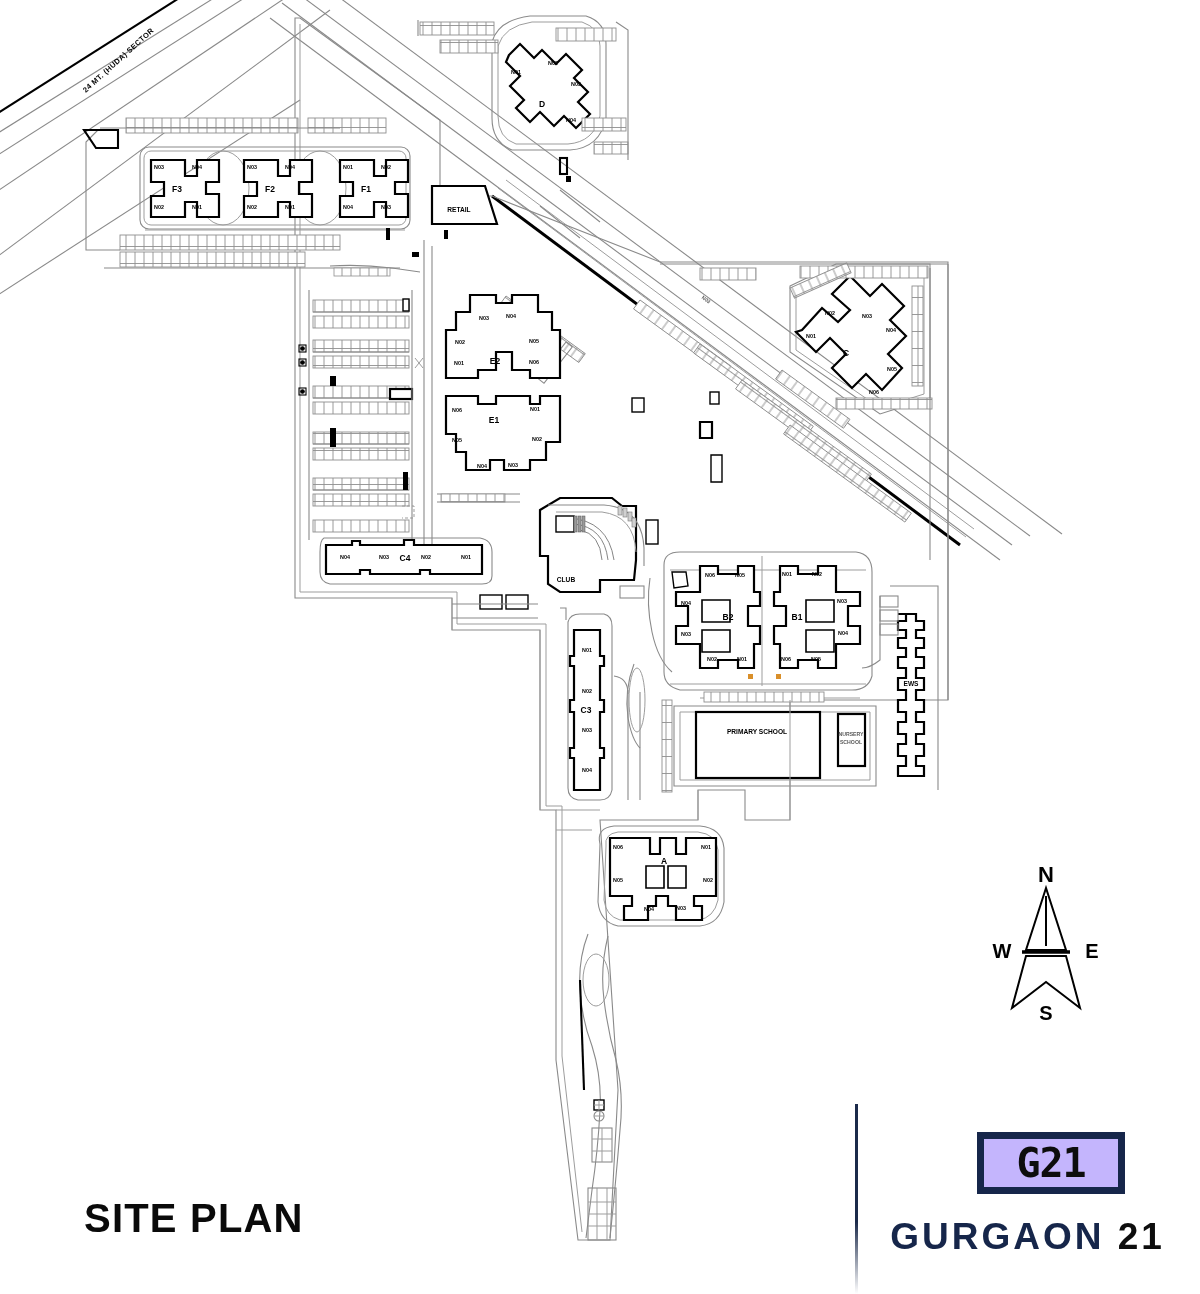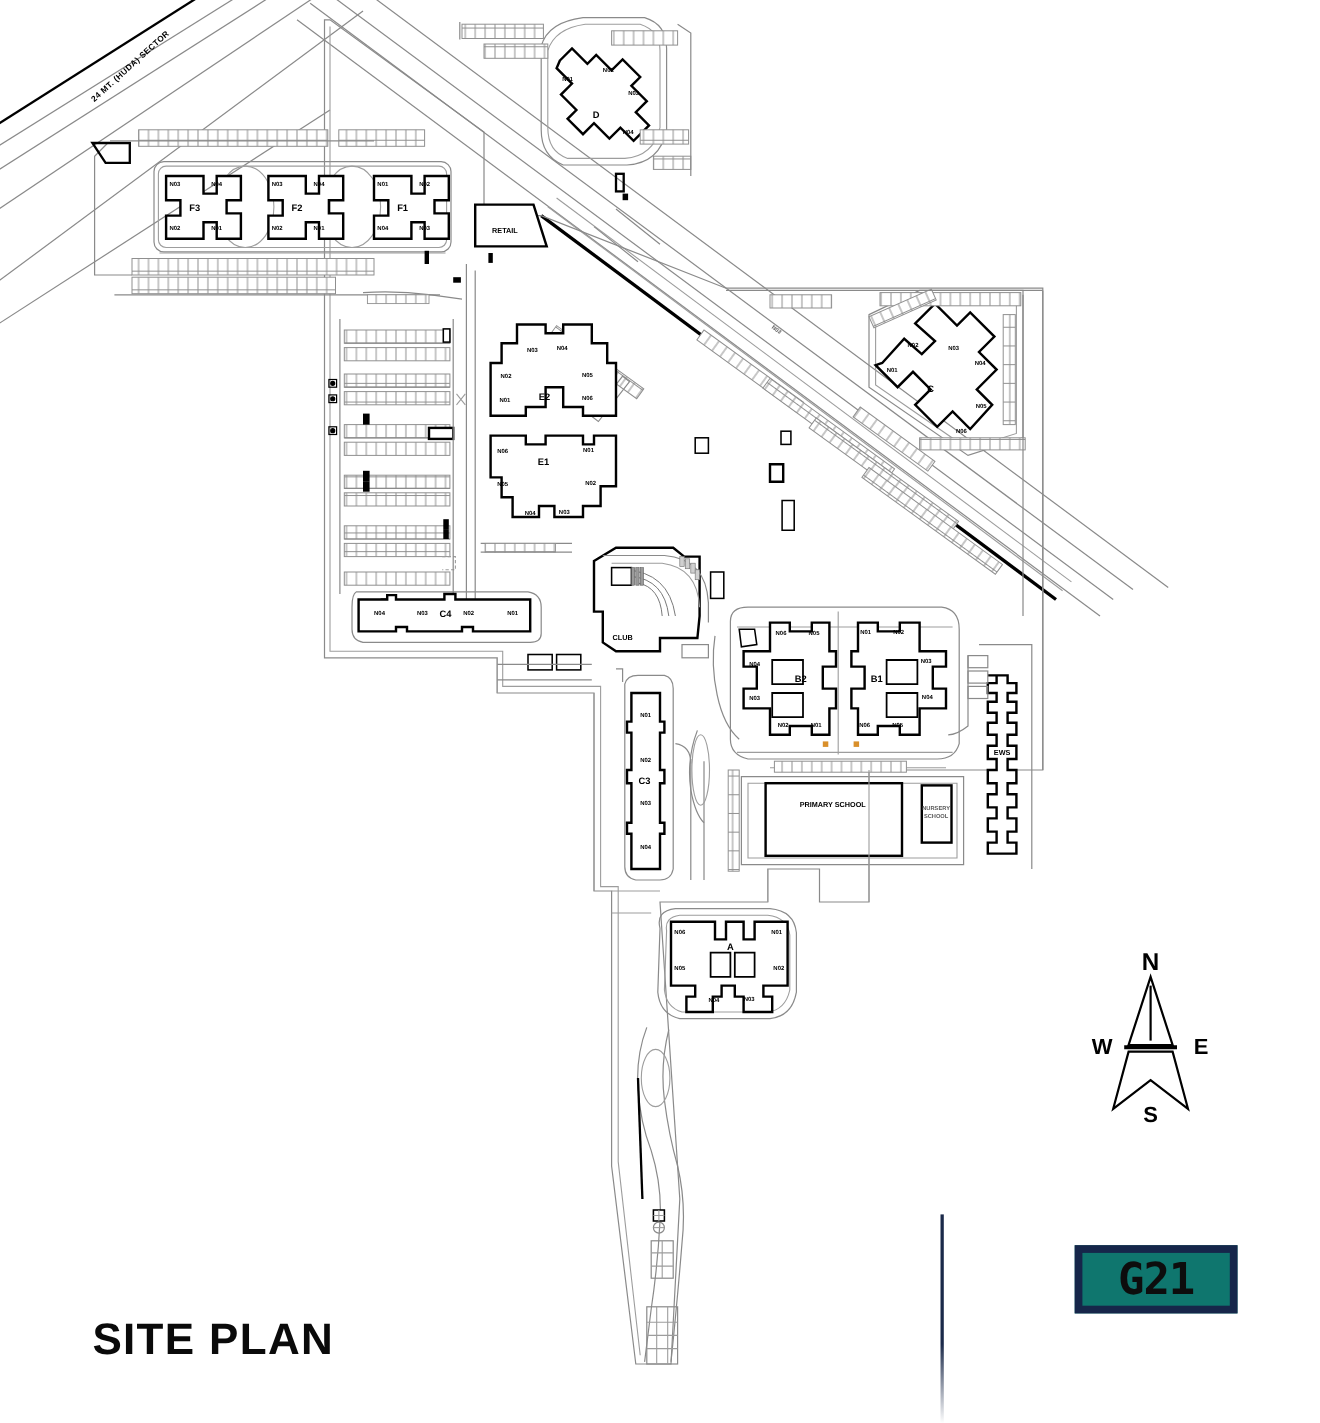--- a/index.html
+++ b/index.html
@@ -5,21 +5,21 @@
   html,body{margin:0;padding:0;background:#ffffff;}
   body{width:1200px;height:1294px;position:relative;
        font-family:"Liberation Sans",sans-serif;color:#000;overflow:hidden;}
   #plan{position:absolute;left:0;top:0;width:1200px;height:1294px;}
   .site-title{position:absolute;left:84px;top:1196px;font-size:40px;font-weight:bold;
        letter-spacing:1.2px;color:#0a0a0a;font-family:"Liberation Sans",sans-serif;}
   .brand{position:absolute;left:855px;top:1100px;width:345px;height:194px;}
   .brand-rule{position:absolute;left:0px;top:4px;width:3px;height:190px;
        background:linear-gradient(to bottom,#1b2a4a 0%,#1b2a4a 62%,#ffffff 100%);}
   .logo-box{position:absolute;left:122px;top:32px;width:148px;height:62px;
-       border:7px solid #16264a;background:#0f766e;box-sizing:border-box;
+       border:7px solid #16264a;background:#c4b5fd;box-sizing:border-box;
        display:flex;align-items:center;justify-content:center;}
   .logo-text{font-family:"DejaVu Sans Mono",monospace;font-size:40px;font-weight:bold;
        letter-spacing:-1px;color:#0d0d0d;line-height:1;}
   .brand-name{position:absolute;left:0px;top:116px;width:345px;text-align:center;
        font-family:"Liberation Sans",sans-serif;font-size:37px;font-weight:bold;
        letter-spacing:3px;color:#16264a;white-space:nowrap;}
   .brand-name .num{color:#0d0d0d;}
   text{font-family:"Liberation Sans",sans-serif;}
 </style>
 </head>
@@ -505,13 +505,16 @@
   </g>
 </svg>
 
 <div class="site-title">SITE PLAN</div>
 
 <div class="brand">
   <div class="brand-rule"></div>
   <div class="logo-box">
     <span class="logo-text">G21</span>
   </div>
+  <div class="brand-name">
+    <span>GURGAON</span><span> </span><span class="num">21</span>
+  </div>
 </div>
 
 </body></html>

